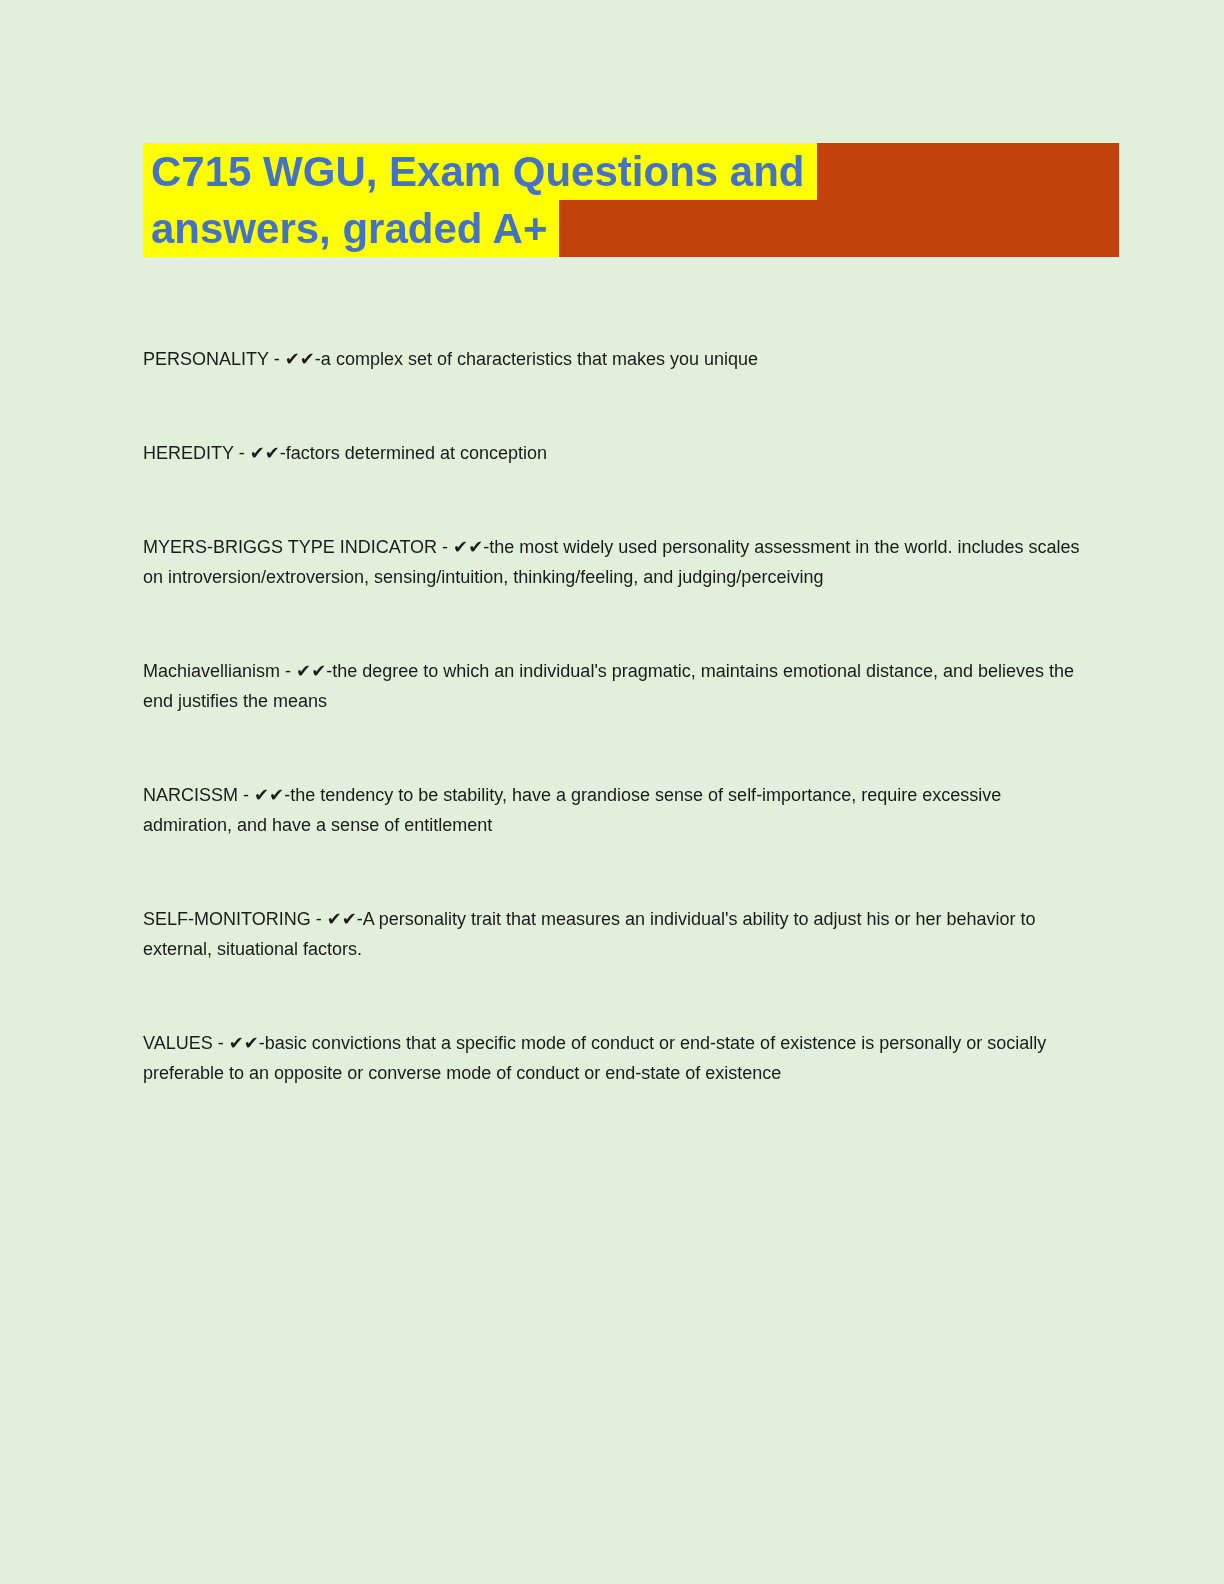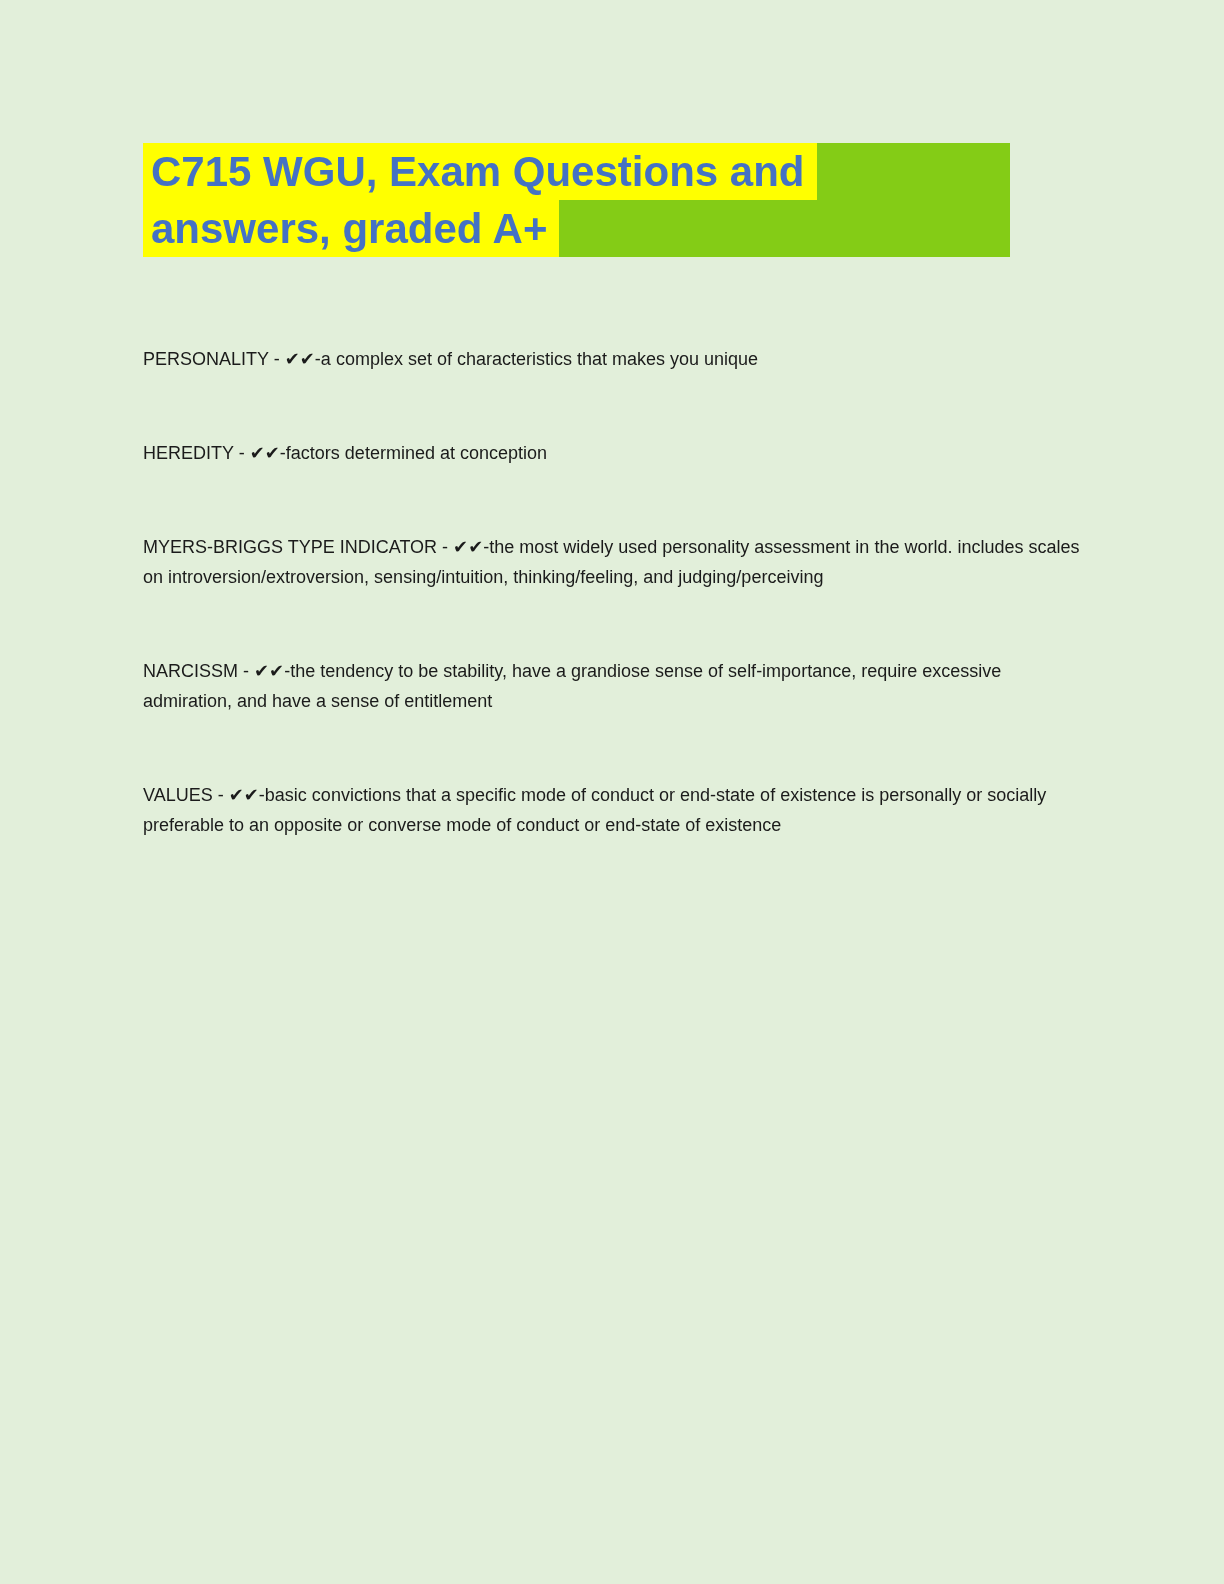--- a/index.html
+++ b/index.html
@@ -15,23 +15,23 @@
   .page {
     position: relative;
     width: 1224px;
     height: 1584px;
     overflow: hidden;
   }
   .title-block {
     position: absolute;
     left: 143px;
     top: 143px;
-    width: 867px;
+    width: 976px;
     min-height: 114px;
-    background: #84cc16;
+    background: #c2410c;
   }
   .title-line {
     display: block;
   }
   .title-hl {
     display: inline-block;
     background: #ffff00;
     color: #4472c4;
     font-weight: bold;
     font-size: 42px;
@@ -60,17 +60,19 @@
 
   <div class="title-block">
     <span class="title-line"><span class="title-hl">C715 WGU, Exam Questions and</span></span>
     <span class="title-line"><span class="title-hl">answers, graded A+</span></span>
   </div>
 
   <div class="qa-section">
     <p class="qa-entry">PERSONALITY - ✔✔-a complex set of characteristics that makes you unique</p>
     <p class="qa-entry">HEREDITY - ✔✔-factors determined at conception</p>
     <p class="qa-entry">MYERS-BRIGGS TYPE INDICATOR - ✔✔-the most widely used personality assessment in the world. includes scales on introversion/extroversion, sensing/intuition, thinking/feeling, and judging/perceiving</p>
+    <p class="qa-entry">Machiavellianism - ✔✔-the degree to which an individual's pragmatic, maintains emotional distance, and believes the end justifies the means</p>
     <p class="qa-entry">NARCISSM - ✔✔-the tendency to be stability, have a grandiose sense of self-importance, require excessive admiration, and have a sense of entitlement</p>
+    <p class="qa-entry">SELF-MONITORING - ✔✔-A personality trait that measures an individual's ability to adjust his or her behavior to external, situational factors.</p>
     <p class="qa-entry">VALUES - ✔✔-basic convictions that a specific mode of conduct or end-state of existence is personally or socially preferable to an opposite or converse mode of conduct or end-state of existence</p>
   </div>
 
 </div>
 
 </body></html>

